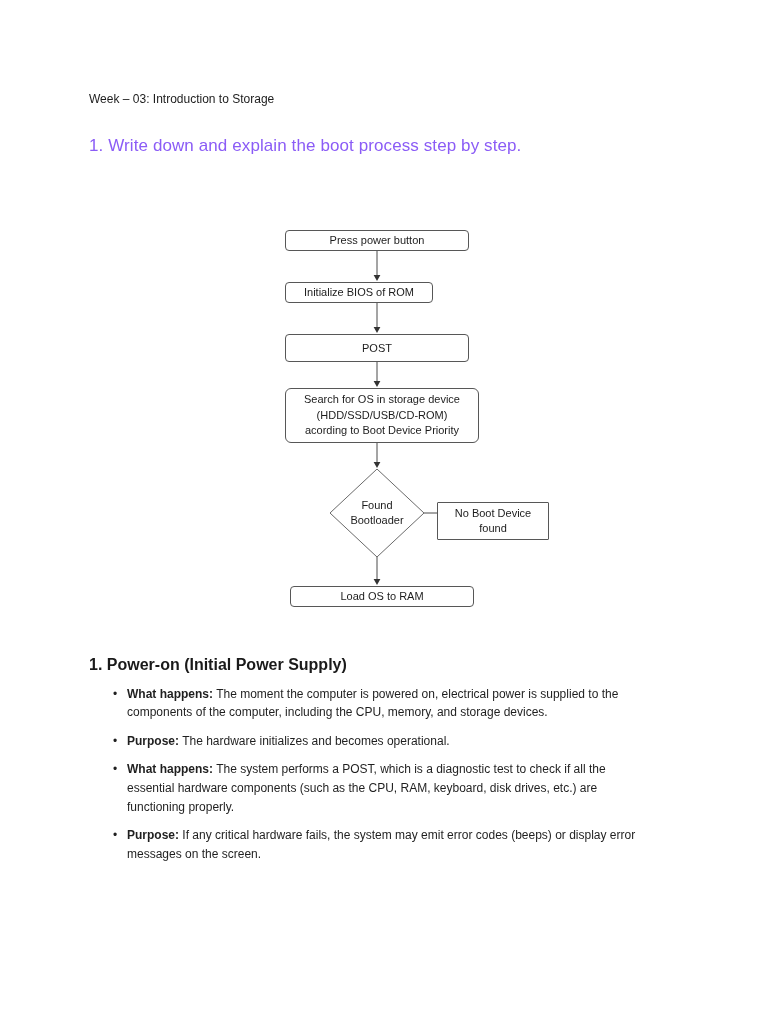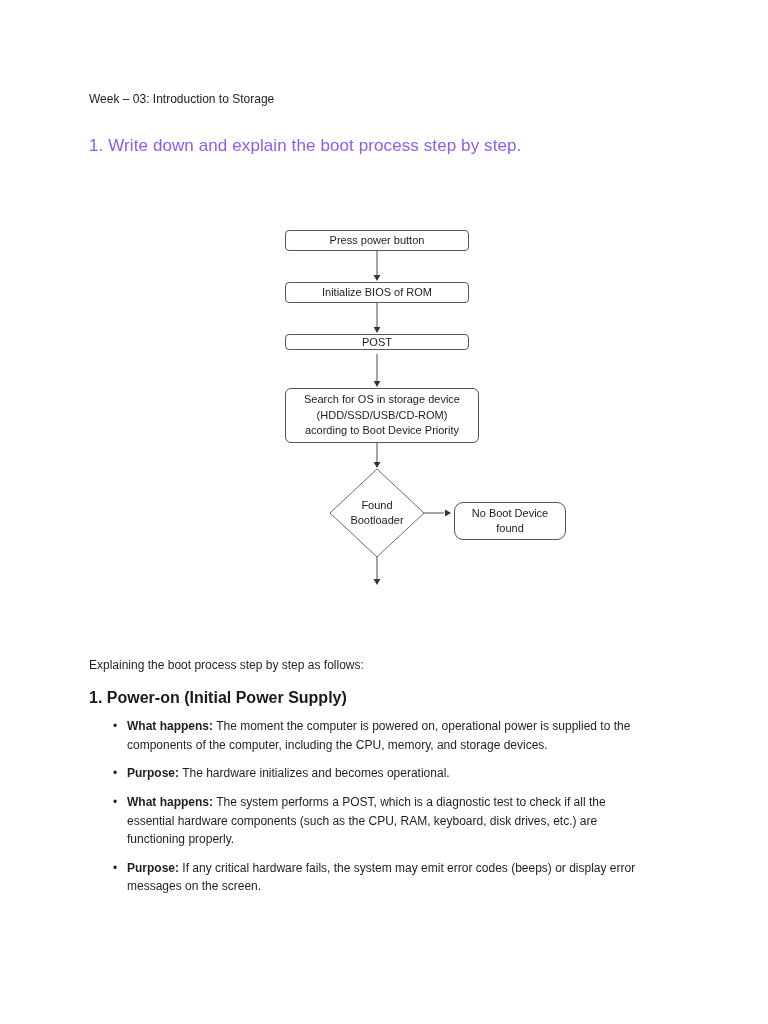--- a/index.html
+++ b/index.html
@@ -59,24 +59,24 @@
     display: flex;
     align-items: center;
     justify-content: center;
     text-align: center;
     font-size: 11px;
     line-height: 15px;
     color: #1c1c1c;
     white-space: pre-line;
   }
   .fc-node-a { left: 268px; top: 213px; width: 184px; height: 21px; }
-  .fc-node-b { left: 268px; top: 265px; width: 184px; height: 21px; }
-  .fc-node-c { left: 268px; top: 317px; width: 184px; height: 16px; }
+  .fc-node-b { left: 268px; top: 265px; width: 148px; height: 21px; }
+  .fc-node-c { left: 268px; top: 317px; width: 184px; height: 28px; }
   .fc-node-d { left: 268px; top: 371px; width: 194px; height: 55px; border-radius: 6px; line-height: 15.5px; }
-  .fc-node-f { left: 437px; top: 485px; width: 112px; height: 38px; border-radius: 9px; }
+  .fc-node-f { left: 420px; top: 485px; width: 112px; height: 38px; border-radius: 1px; }
   .fc-node-g { left: 273px; top: 569px; width: 184px; height: 21px; }
   .fc-diamond-label {
     position: absolute;
     left: 305px; top: 481px; width: 110px;
     text-align: center;
     font-size: 11px;
     line-height: 15px;
     color: #1c1c1c;
     white-space: pre-line;
   }
@@ -152,34 +152,34 @@
     <div class="fc-box fc-node-d">Search for OS in storage device
 (HDD/SSD/USB/CD-ROM)
 acording to Boot Device Priority</div>
 
     <div class="fc-diamond-label">Found
 Bootloader</div>
 
     <div class="fc-box fc-node-f">No Boot Device
 found</div>
 
+    <div class="fc-box fc-node-g">Load OS to RAM</div>
   </figure>
 
   <div class="body-text">
 
-    <p class="intro">Explaining the boot process step by step as follows:</p>
 
     <p class="section-title">1. Power-on (Initial Power Supply)</p>
 
     <ul class="bullets">
       <li class="bullet">
         <span class="bullet-marker">•</span>
         <span class="bullet-content">
           <span class="lead">What happens:</span>
-          <span>The moment the computer is powered on, operational power is supplied to the components of the computer, including the CPU, memory, and storage devices.</span>
+          <span>The moment the computer is powered on, electrical power is supplied to the components of the computer, including the CPU, memory, and storage devices.</span>
         </span>
       </li>
       <li class="bullet">
         <span class="bullet-marker">•</span>
         <span class="bullet-content">
           <span class="lead">Purpose:</span>
           <span>The hardware initializes and becomes operational.</span>
         </span>
       </li>
     </ul>

